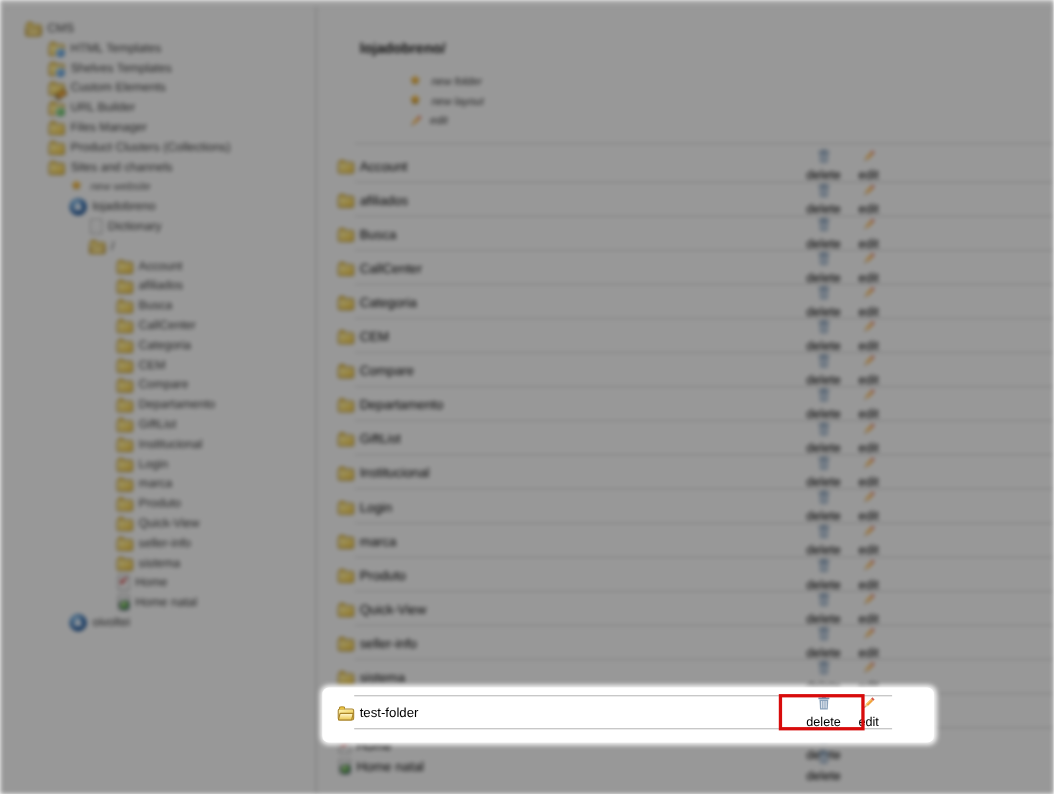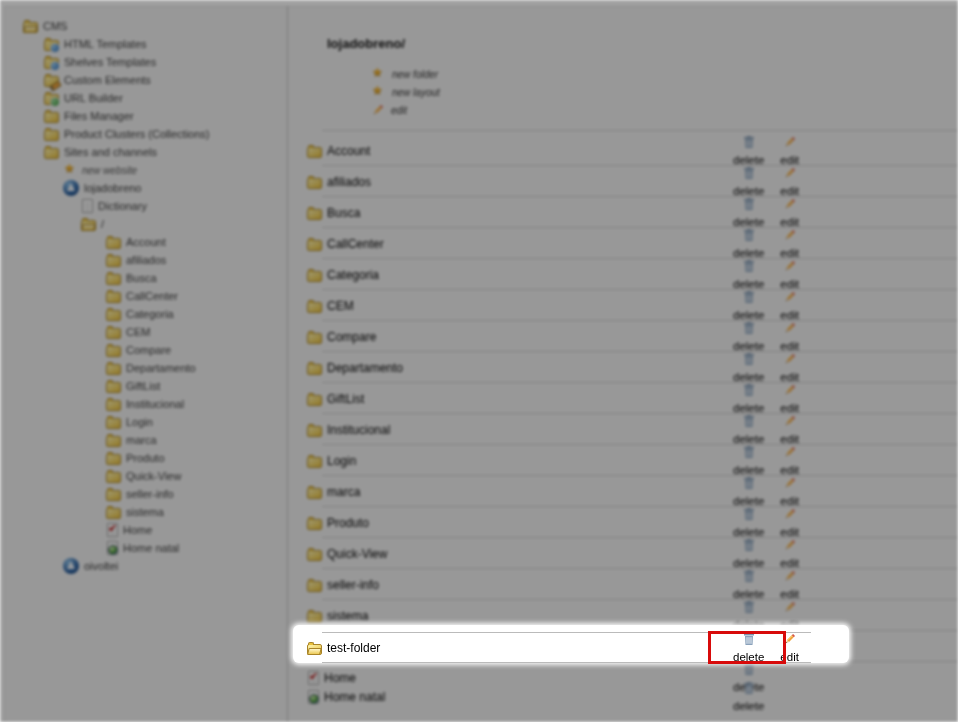--- a/index.html
+++ b/index.html
@@ -53,21 +53,21 @@
   .hact{height:18px;display:flex;align-items:center;gap:7px;font-size:10px;font-style:italic;color:#333;cursor:pointer;}
   .hdr-div{margin:11px 0 4px 34px;border-top:1px solid #c9c9c9;}
   .row{height:31px;position:relative;display:flex;align-items:center;padding-left:19px;}
   .row::after{content:"";position:absolute;left:34px;right:0;bottom:0;border-bottom:1px solid #c9c9c9;}
   .rlabel{margin-left:5px;font-size:12px;color:#000;}
   .acts{position:absolute;left:445px;top:0;height:100%;display:flex;align-items:center;gap:16px;}
   .alink{display:inline-flex;align-items:center;gap:5px;font-size:11.5px;color:#000;cursor:pointer;flex-direction:column;}
   .pages{margin-top:6px;}
   .prow{height:19px;position:relative;display:flex;align-items:center;padding-left:19px;}
   
-  .spotlight{position:absolute;left:293px;top:625px;width:556px;height:38px;background:#fff;border-radius:6px;
+  .spotlight{position:absolute;left:293px;top:625px;width:556px;height:50px;background:#fff;border-radius:6px;
              box-shadow:0 0 5px 2px rgba(255,255,255,.95);z-index:5;}
   .srow{position:absolute;left:0;top:7px;width:100%;height:31px;display:flex;align-items:center;
         padding-left:14px;box-sizing:border-box;}
   .srow::before{content:"";position:absolute;top:0;left:29px;right:38px;border-top:1px solid #bbb;}
   .srow::after{content:"";position:absolute;bottom:0;left:29px;right:38px;border-bottom:1px solid #bbb;}
   .srow .acts{left:440px;}
   .red-box{position:absolute;left:415px;top:6px;width:72px;height:27px;border:3px solid #d80b0b;z-index:6;}
 </style>
 </head>
 <body>

